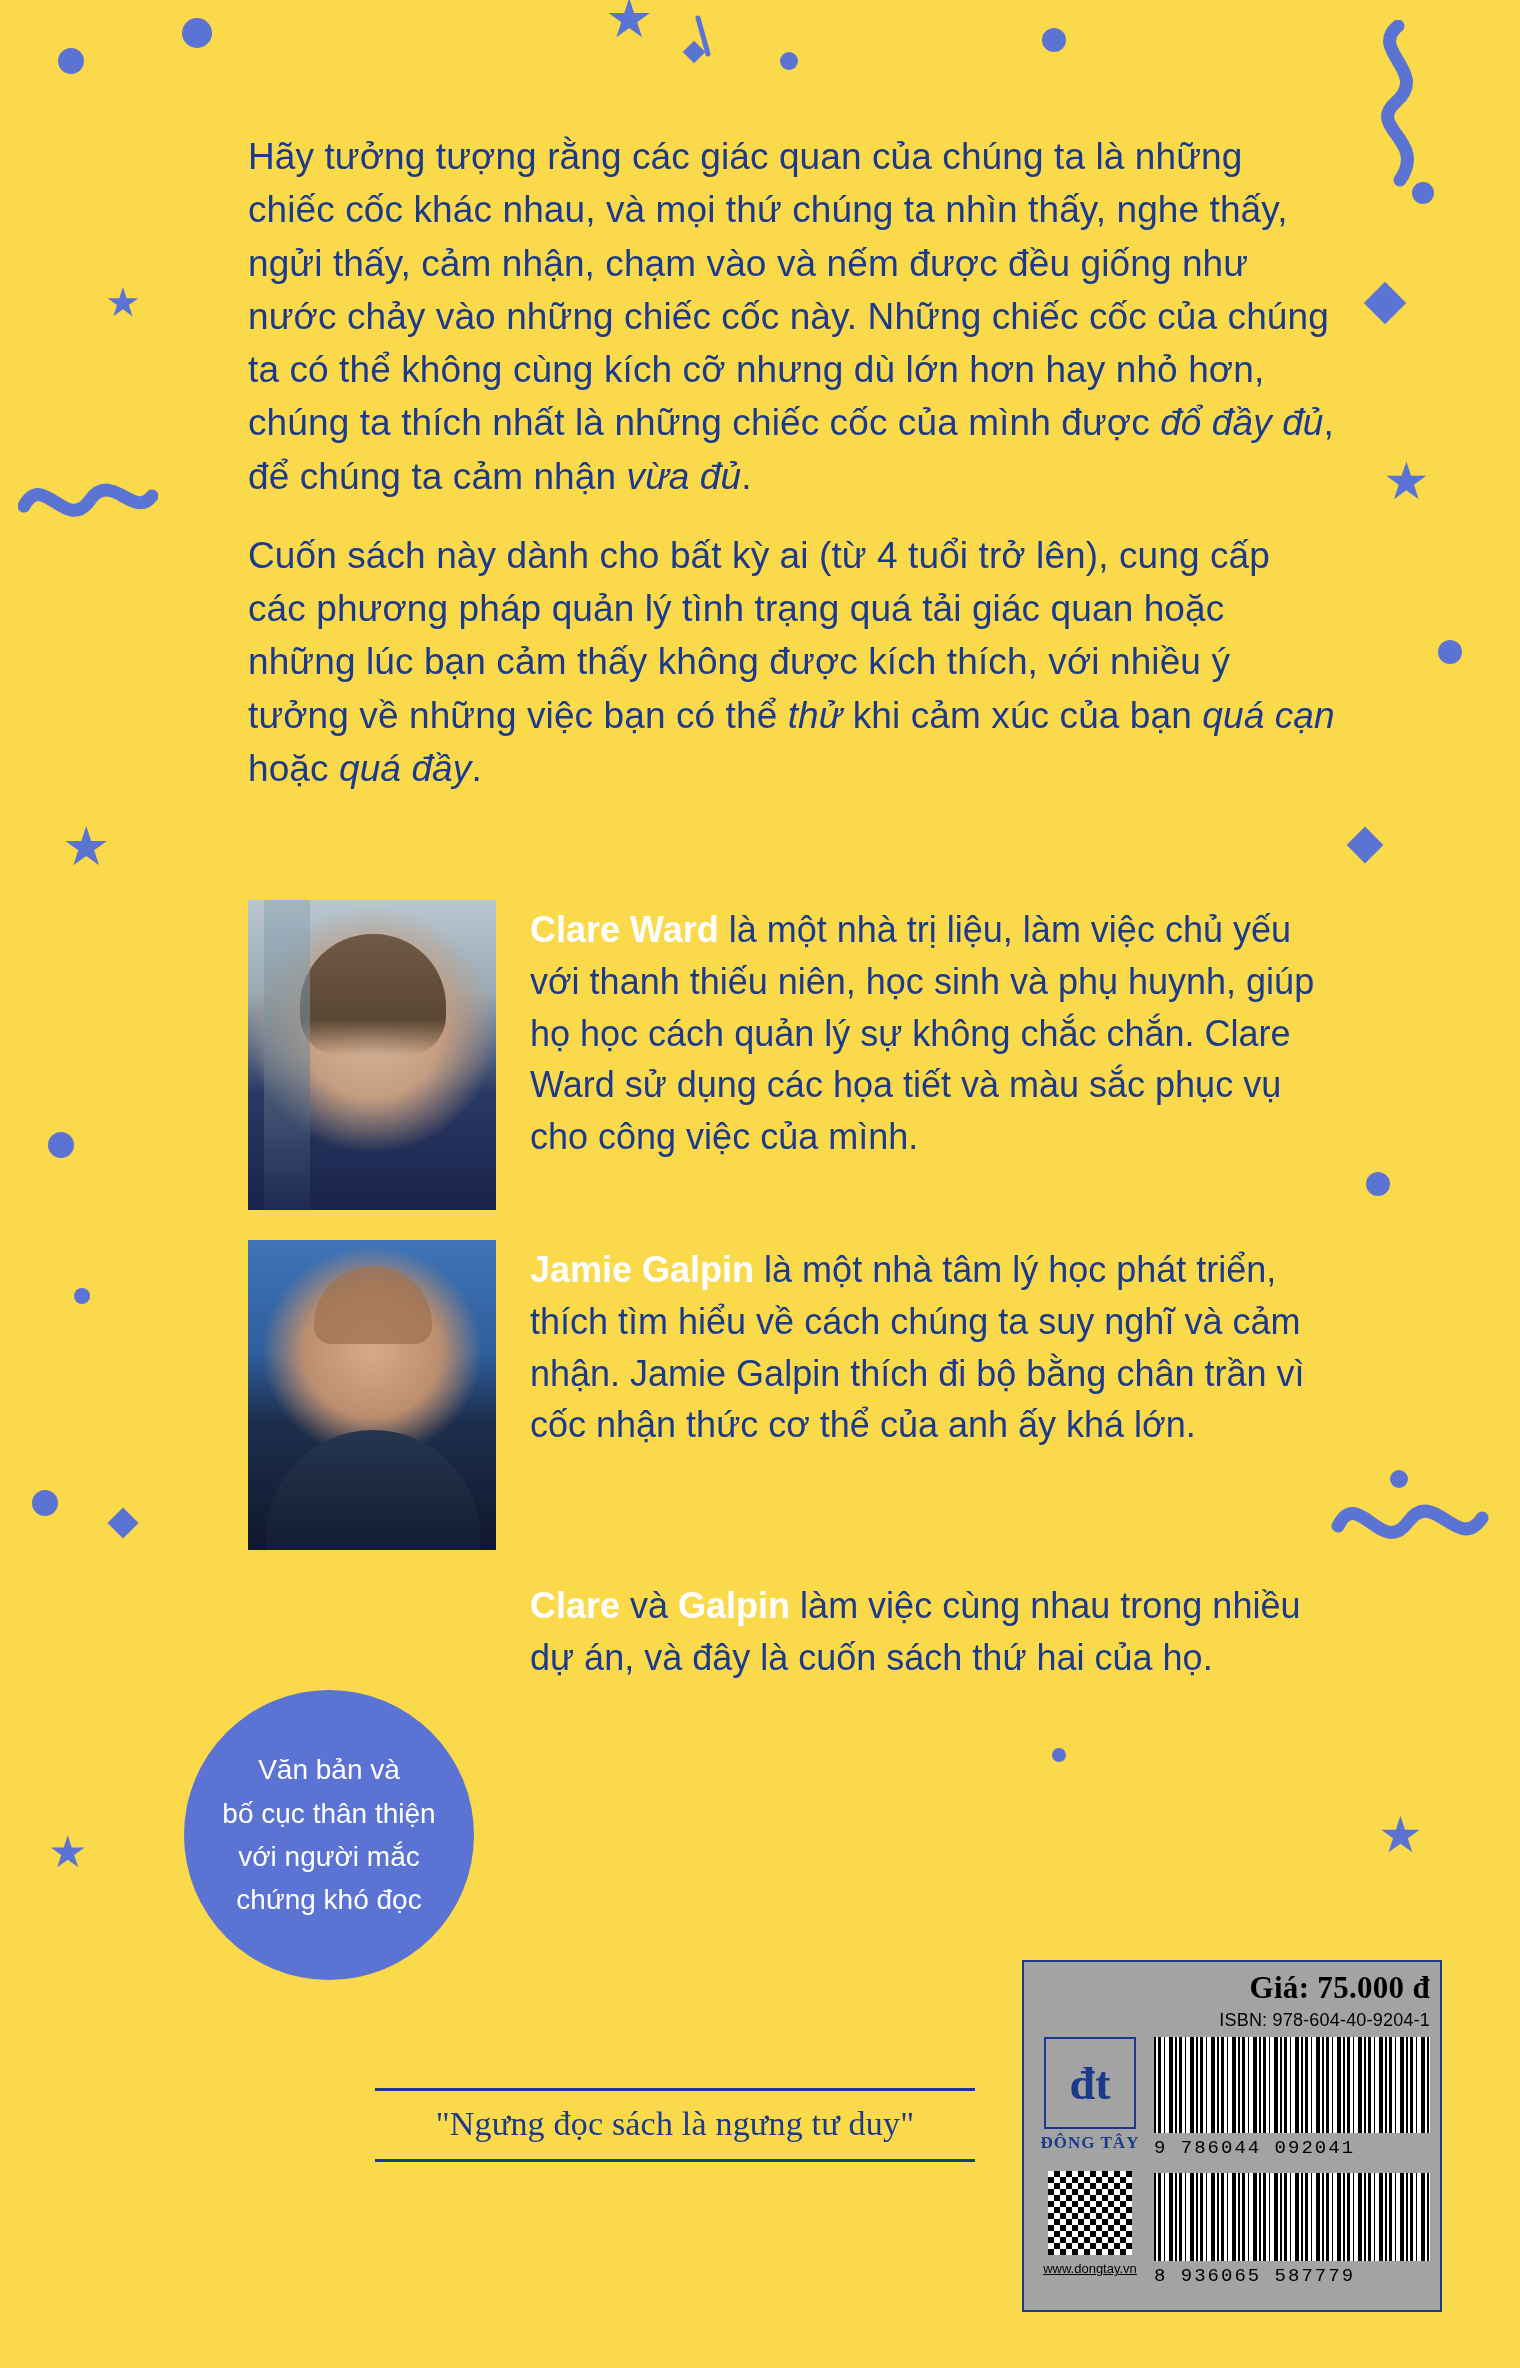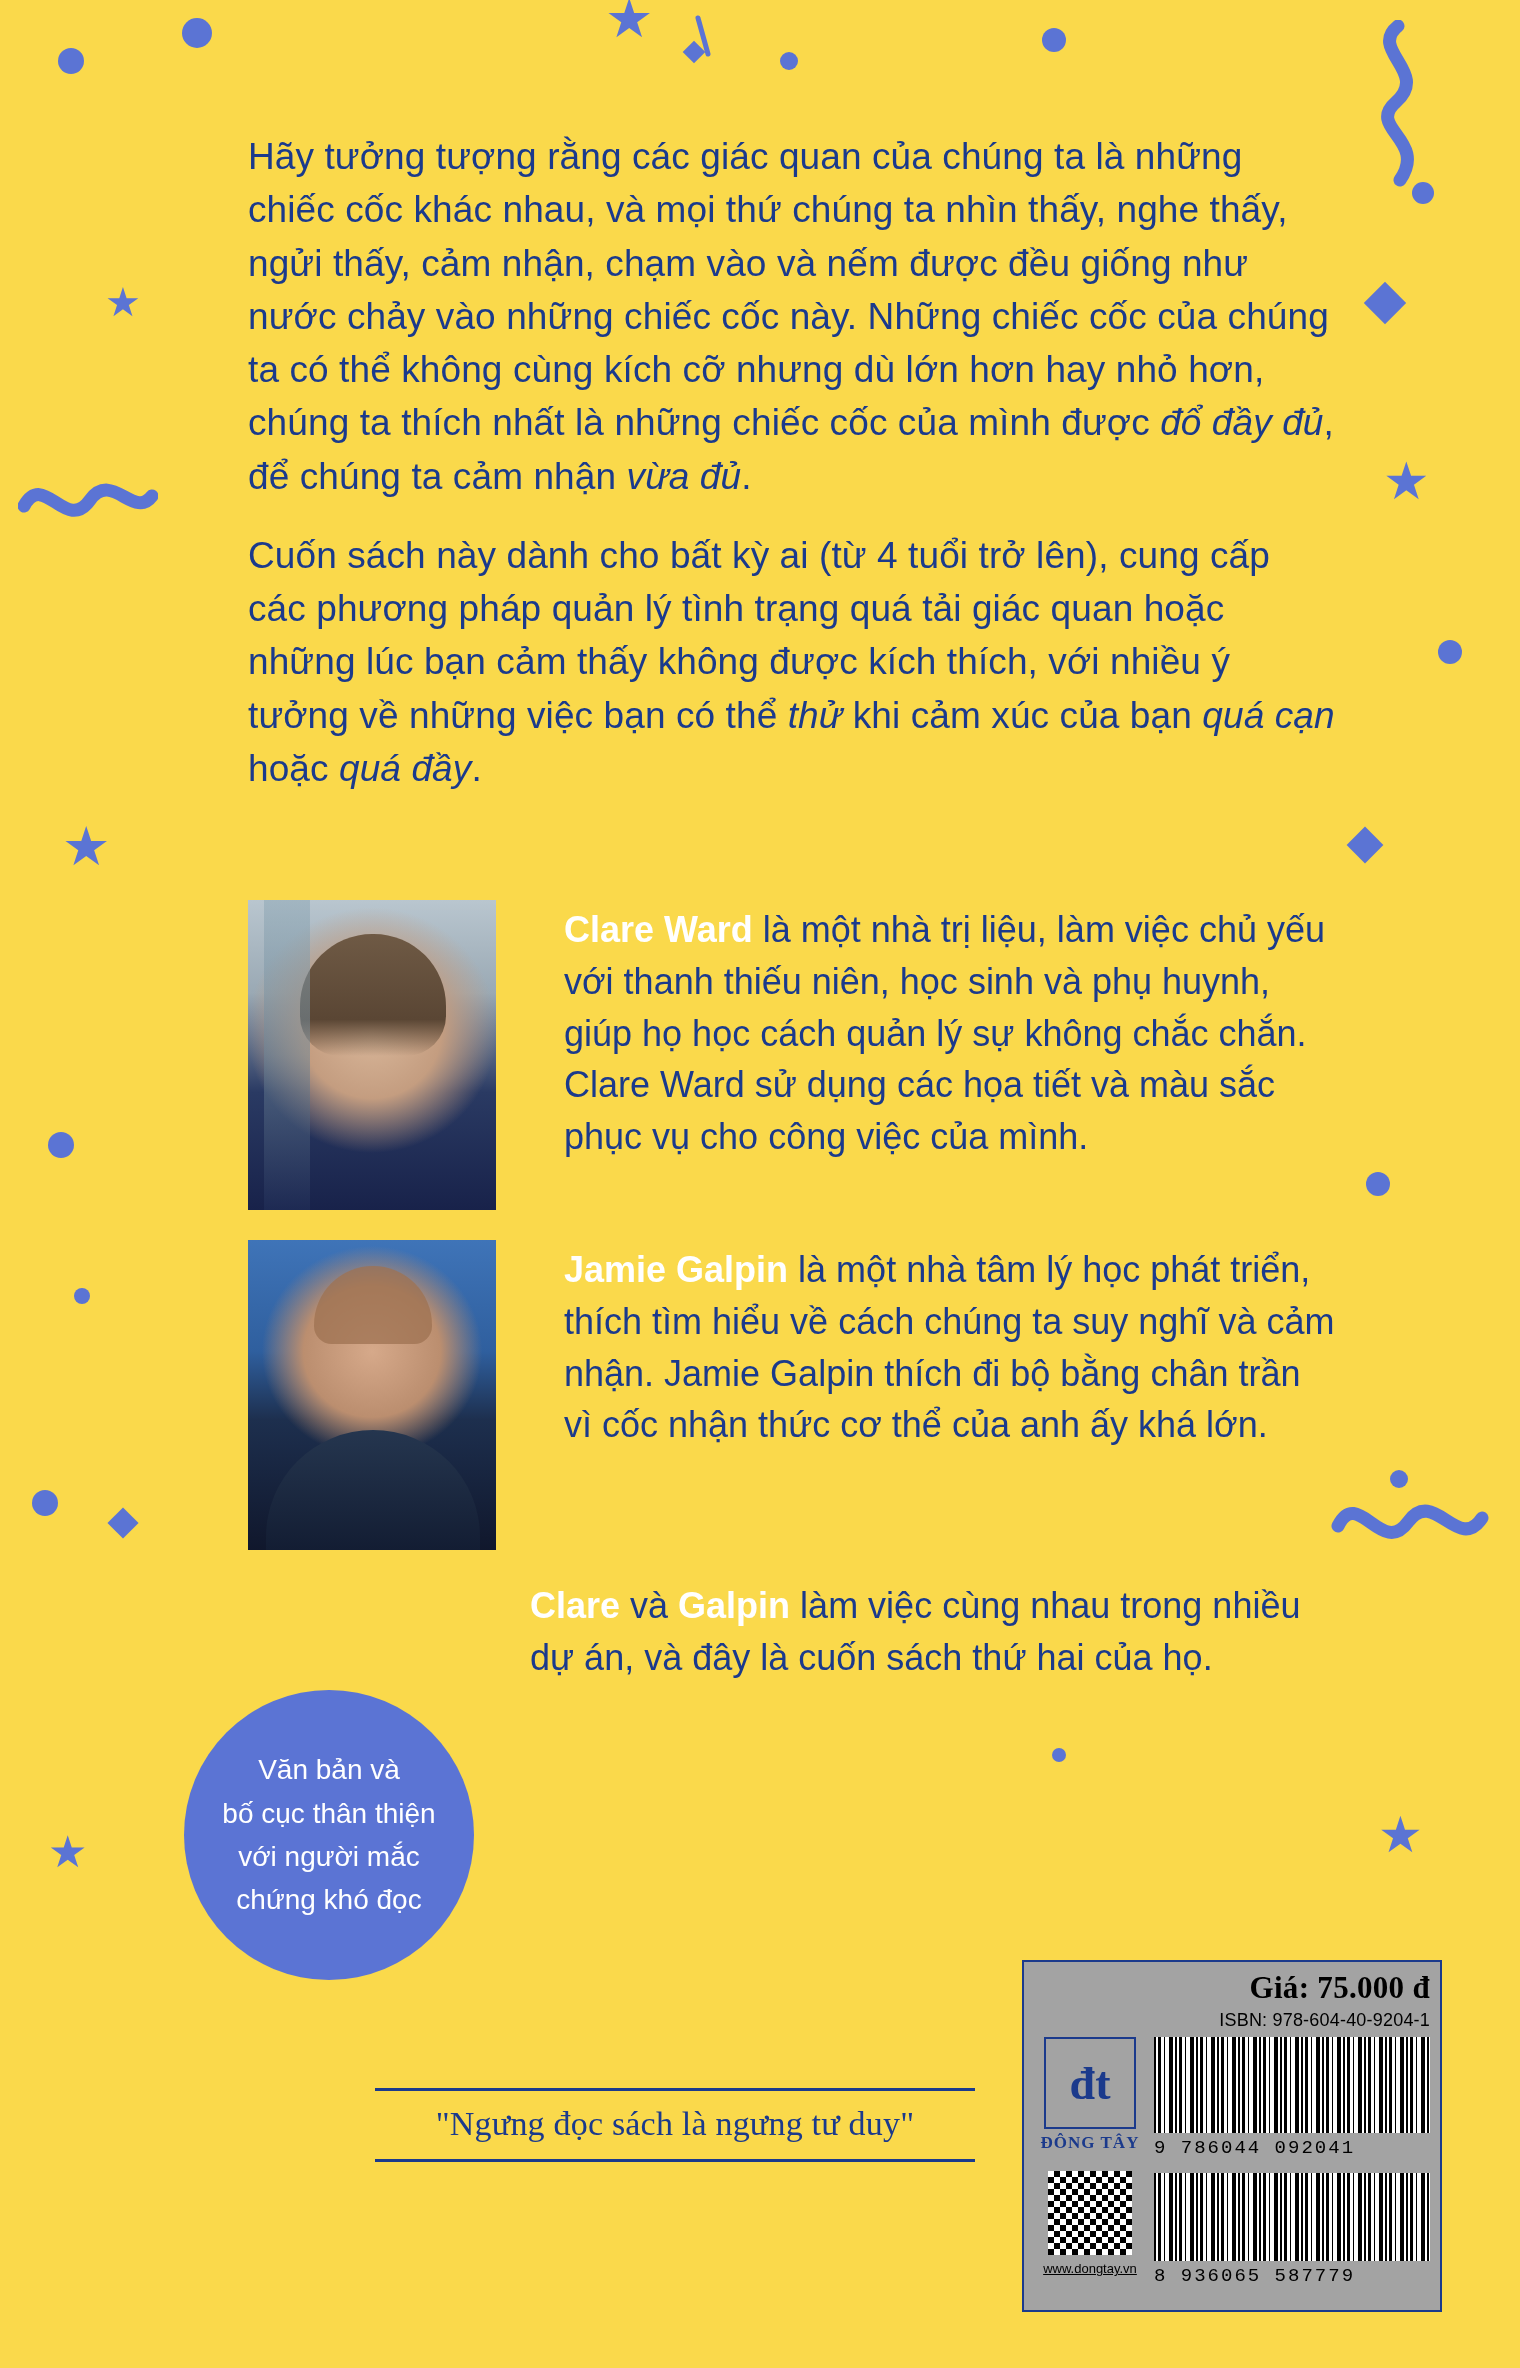--- a/index.html
+++ b/index.html
@@ -65,21 +65,20 @@
     position: absolute;
     left: 248px;
     top: 900px;
     width: 1090px;
     color: #1B3A8C;
   }
   .author {
     display: flex;
     align-items: flex-start;
     margin-bottom: 30px;
-    gap: 34px;
   }
   .author-photo {
     width: 248px;
     height: 310px;
     flex: 0 0 248px;
     margin-right: 34px;
     position: relative;
     overflow: hidden;
     border: 0;
   }

